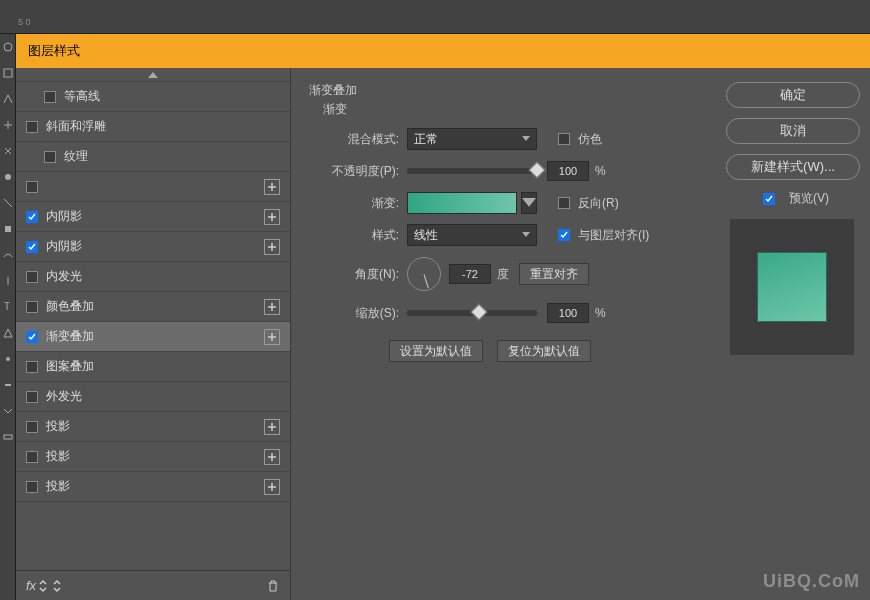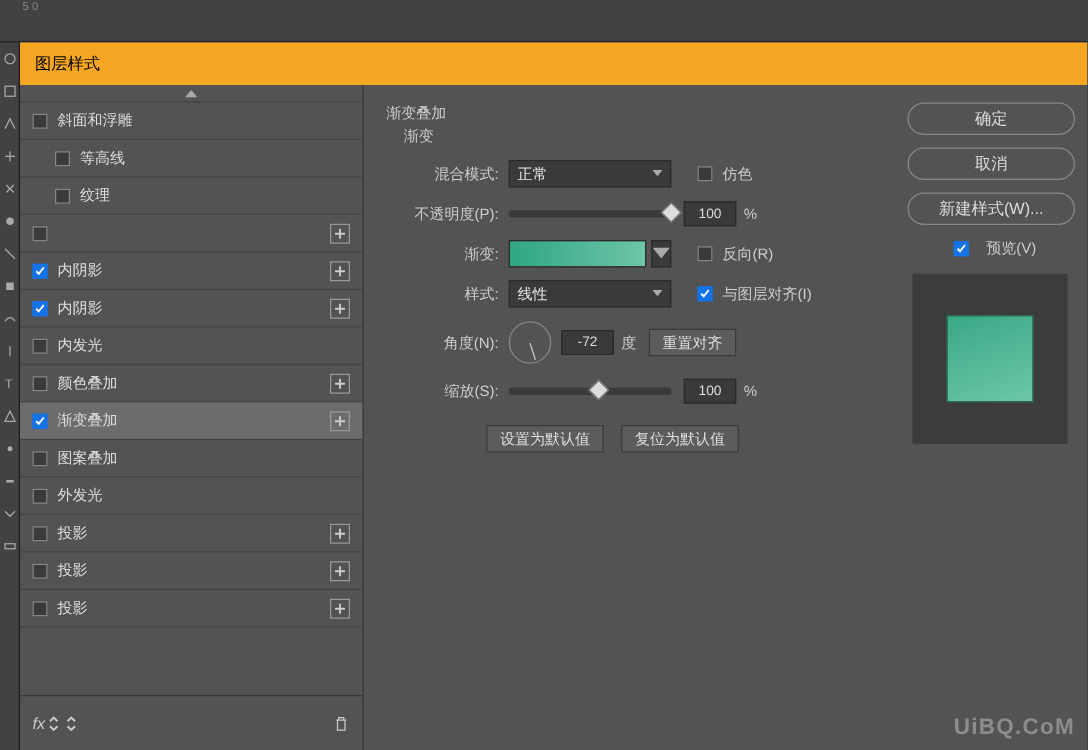--- a/index.html
+++ b/index.html
@@ -1,35 +1,35 @@
 <!DOCTYPE html>
 <html><head>
 <meta charset="utf-8">
 <style>
 * { margin: 0; padding: 0; box-sizing: border-box; }
 body { font-family: "Microsoft YaHei", sans-serif; font-size: 12px; background: #2e2e2e; color: #ccc; width: 870px; height: 600px; overflow: hidden; position: relative; }
 .top-bar { background: #424242; height: 34px; border-bottom: 1px solid #1e1e1e; }
-.ruler { position: absolute; top: 0; left: 18px; font-size: 9px; color: #888; }
+.ruler { position: absolute; top: 17px; left: 18px; font-size: 9px; color: #888; }
 .dialog { position: absolute; top: 34px; left: 16px; right: 0; bottom: 0; background: #535353; }
 .title-bar { background: #f5a623; color: #000; padding: 8px 12px; font-size: 13px; }
 .dialog-body { display: flex; height: calc(100% - 34px); }
 .sidebar { width: 275px; background: #535353; border-right: 1px solid #383838; position: relative; display: flex; flex-direction: column; }
 .style-list { flex: 1; overflow: hidden; position: relative; }
 .scroll-up { width: 100%; height: 14px; display: flex; justify-content: center; align-items: center; border-bottom: 1px solid #444; }
 .scroll-up svg { width: 10px; height: 6px; fill: #aaa; }
 .style-item { display: flex; align-items: center; padding: 6px 10px; border-bottom: 1px solid #444; height: 30px; position: relative; }
 .style-item.indent { padding-left: 28px; }
 .style-item.selected { background: #6c6c6c; }
 .checkbox { width: 12px; height: 12px; border: 1px solid #888; margin-right: 8px; display: flex; align-items: center; justify-content: center; background: #3a3a3a; }
 .checkbox.checked { background: #1473e6; border-color: #1473e6; }
 .checkbox.checked svg { width: 8px; height: 8px; fill: #fff; }
 .style-label { flex: 1; color: #ddd; font-size: 12px; }
 .add-btn { width: 16px; height: 16px; border: 1px solid #999; display: flex; align-items: center; justify-content: center; margin-left: auto; }
 .add-btn svg { width: 10px; height: 10px; fill: #ccc; }
-.bottom-bar { height: 44px; border-top: 1px solid #383838; display: flex; align-items: center; padding: 0 10px; }
+.bottom-bar { height: 30px; border-top: 1px solid #383838; display: flex; align-items: center; padding: 0 10px; }
 .bottom-bar .fx { font-style: italic; font-size: 13px; color: #ccc; }
 .bottom-bar svg { width: 14px; height: 14px; fill: #ccc; }
 .bottom-bar .trash { margin-left: auto; }
 .main-panel { flex: 1; padding: 14px 18px; position: relative; }
 .section-title { font-size: 12px; color: #ccc; margin-bottom: 2px; }
 .sub-title { font-size: 12px; color: #ccc; margin-left: 14px; margin-bottom: 10px; }
 .row { display: flex; align-items: center; margin-bottom: 10px; height: 22px; }
 .row-label { width: 90px; text-align: right; margin-right: 8px; color: #ccc; }
 .dropdown { background: #3a3a3a; border: 1px solid #2a2a2a; height: 22px; padding: 0 6px; color: #e5e5e5; display: flex; align-items: center; justify-content: space-between; }
 .dropdown.w130 { width: 130px; }
@@ -150,27 +150,27 @@
 <div class="dialog">
   <div class="title-bar">图层样式</div>
   <div class="dialog-body">
     <div class="sidebar">
       <div class="style-list" id="style-list">
         <div class="scroll-up">
           <svg viewBox="0 0 10 6">
               <path d="M0 6 L5 0 L10 6 Z"></path>
             </svg>
         </div>
-      <div class="style-item">
+      <div class="style-item indent">
+            <div class="checkbox"></div>
+            <span class="style-label">等高线</span>
+          </div>
+          <div class="style-item">
             <div class="checkbox"></div>
             <span class="style-label">斜面和浮雕</span>
-          </div>
-          <div class="style-item indent">
-            <div class="checkbox"></div>
-            <span class="style-label">等高线</span>
           </div>
           <div class="style-item indent">
             <div class="checkbox"></div>
             <span class="style-label">纹理</span>
           </div>
           <div class="style-item">
             <div class="checkbox"></div>
             <div class="add-btn">
               <svg viewBox="0 0 10 10">
                 <path d="M5 1 L5 9 M1 5 L9 5" stroke="#ccc" stroke-width="1.5"></path>

